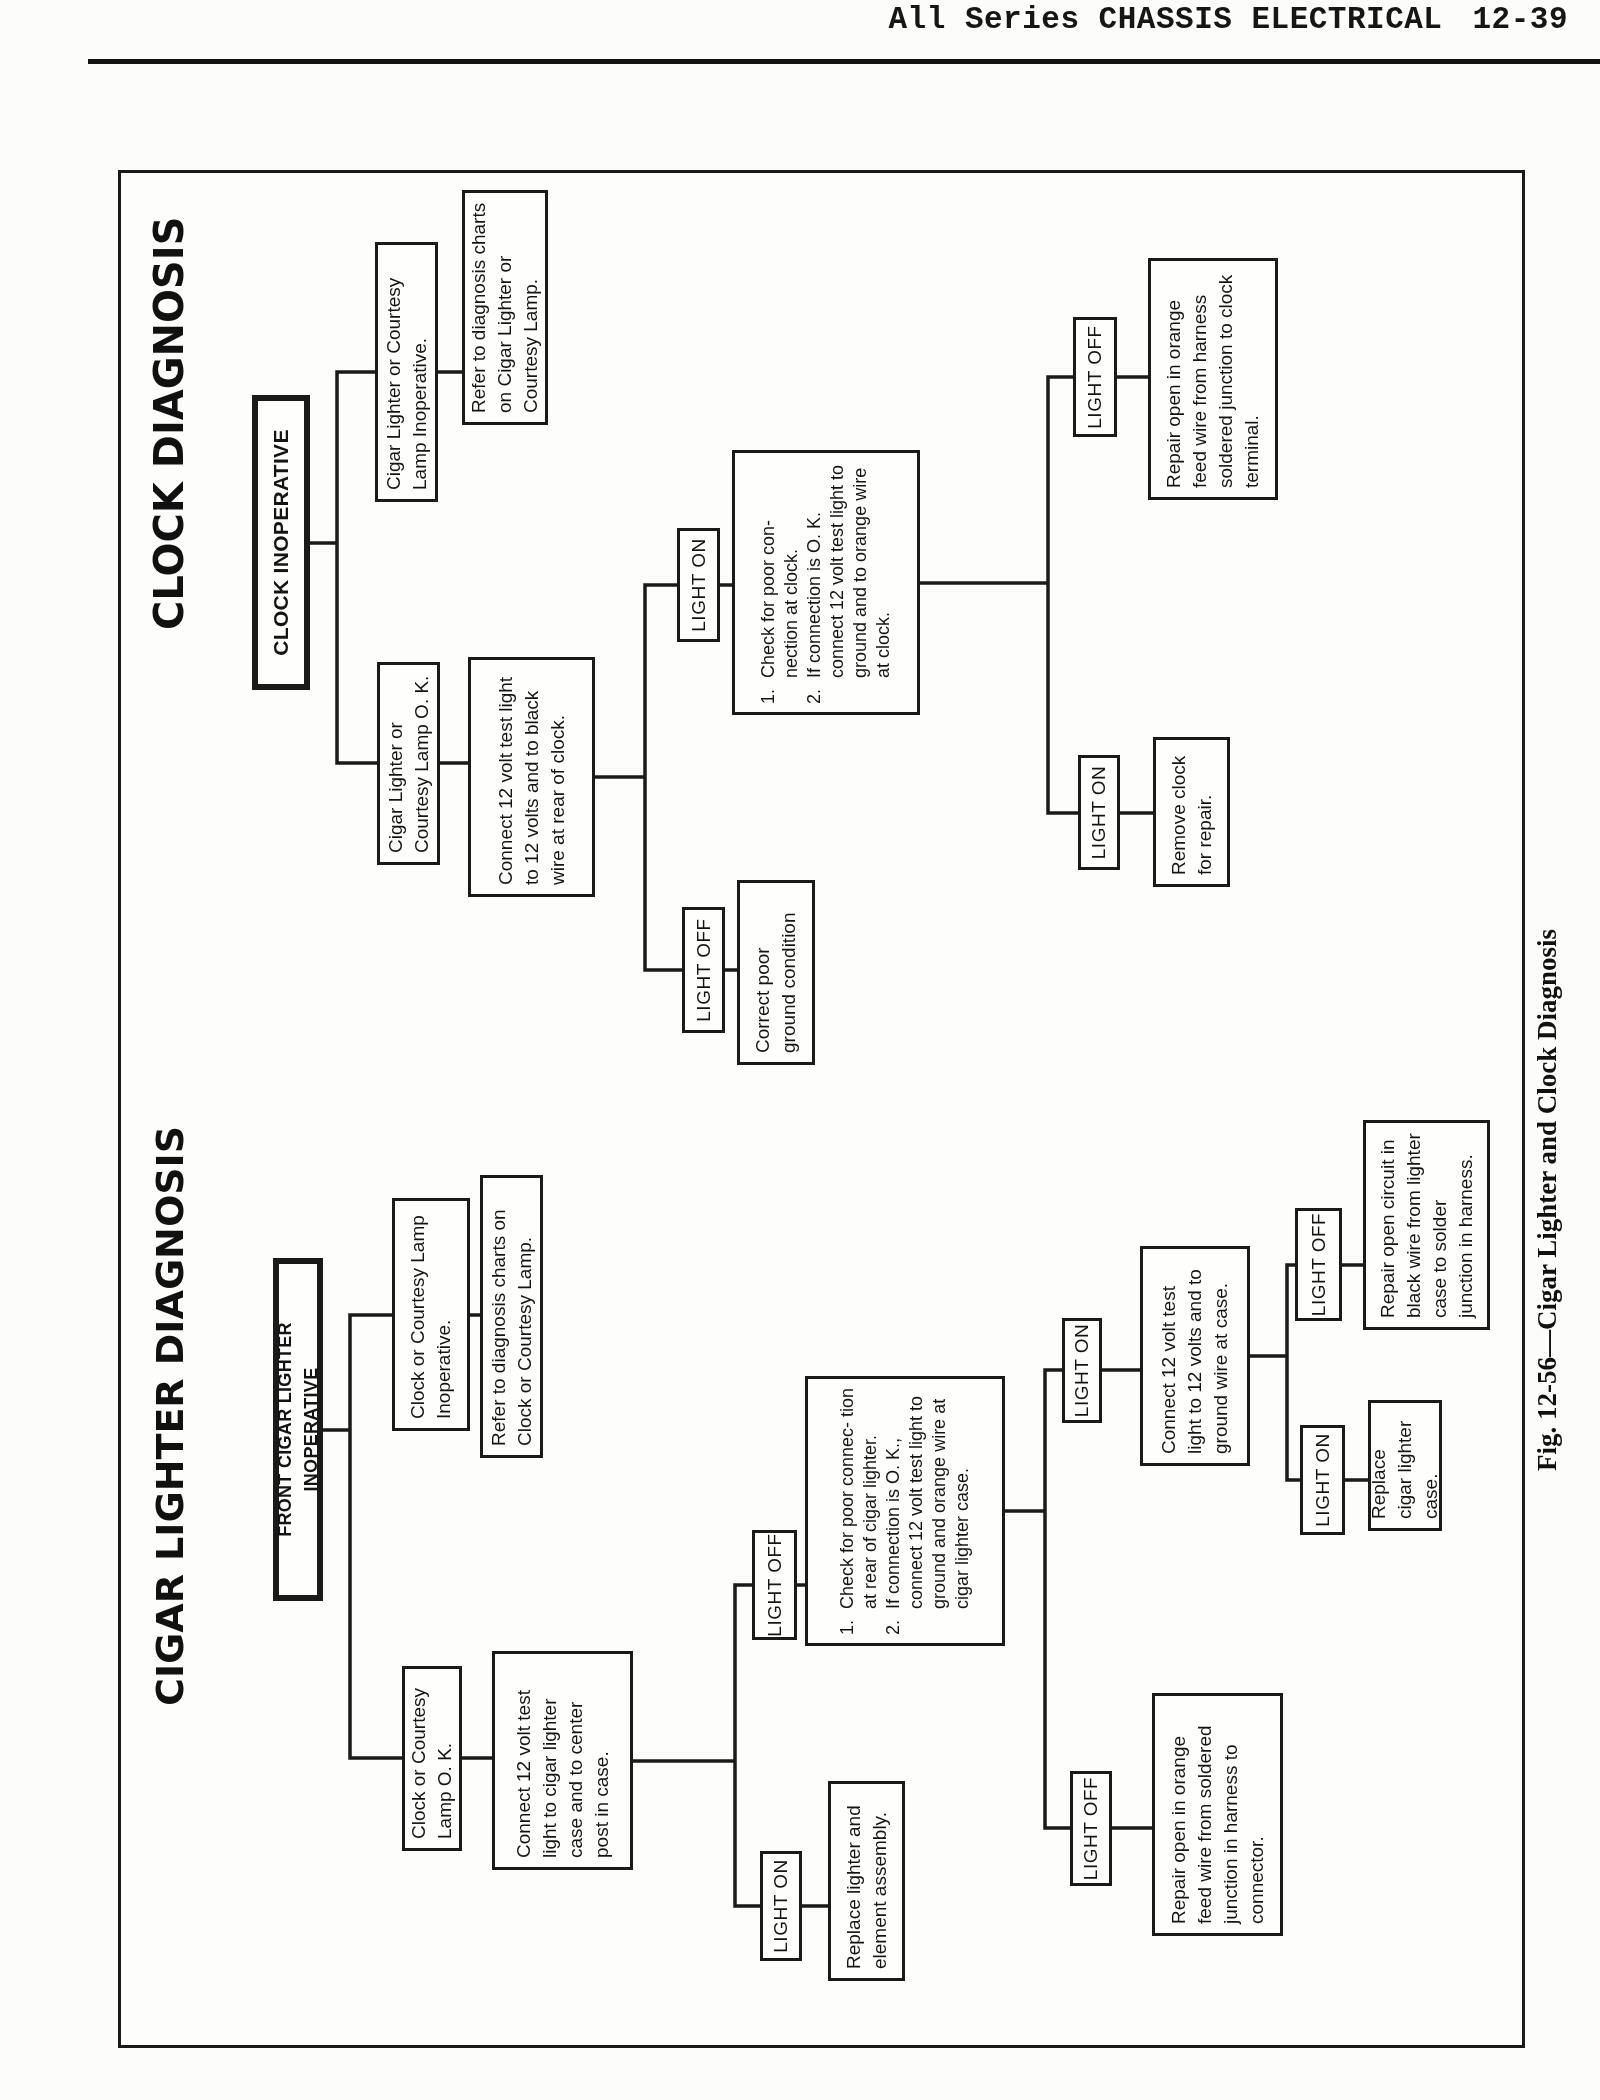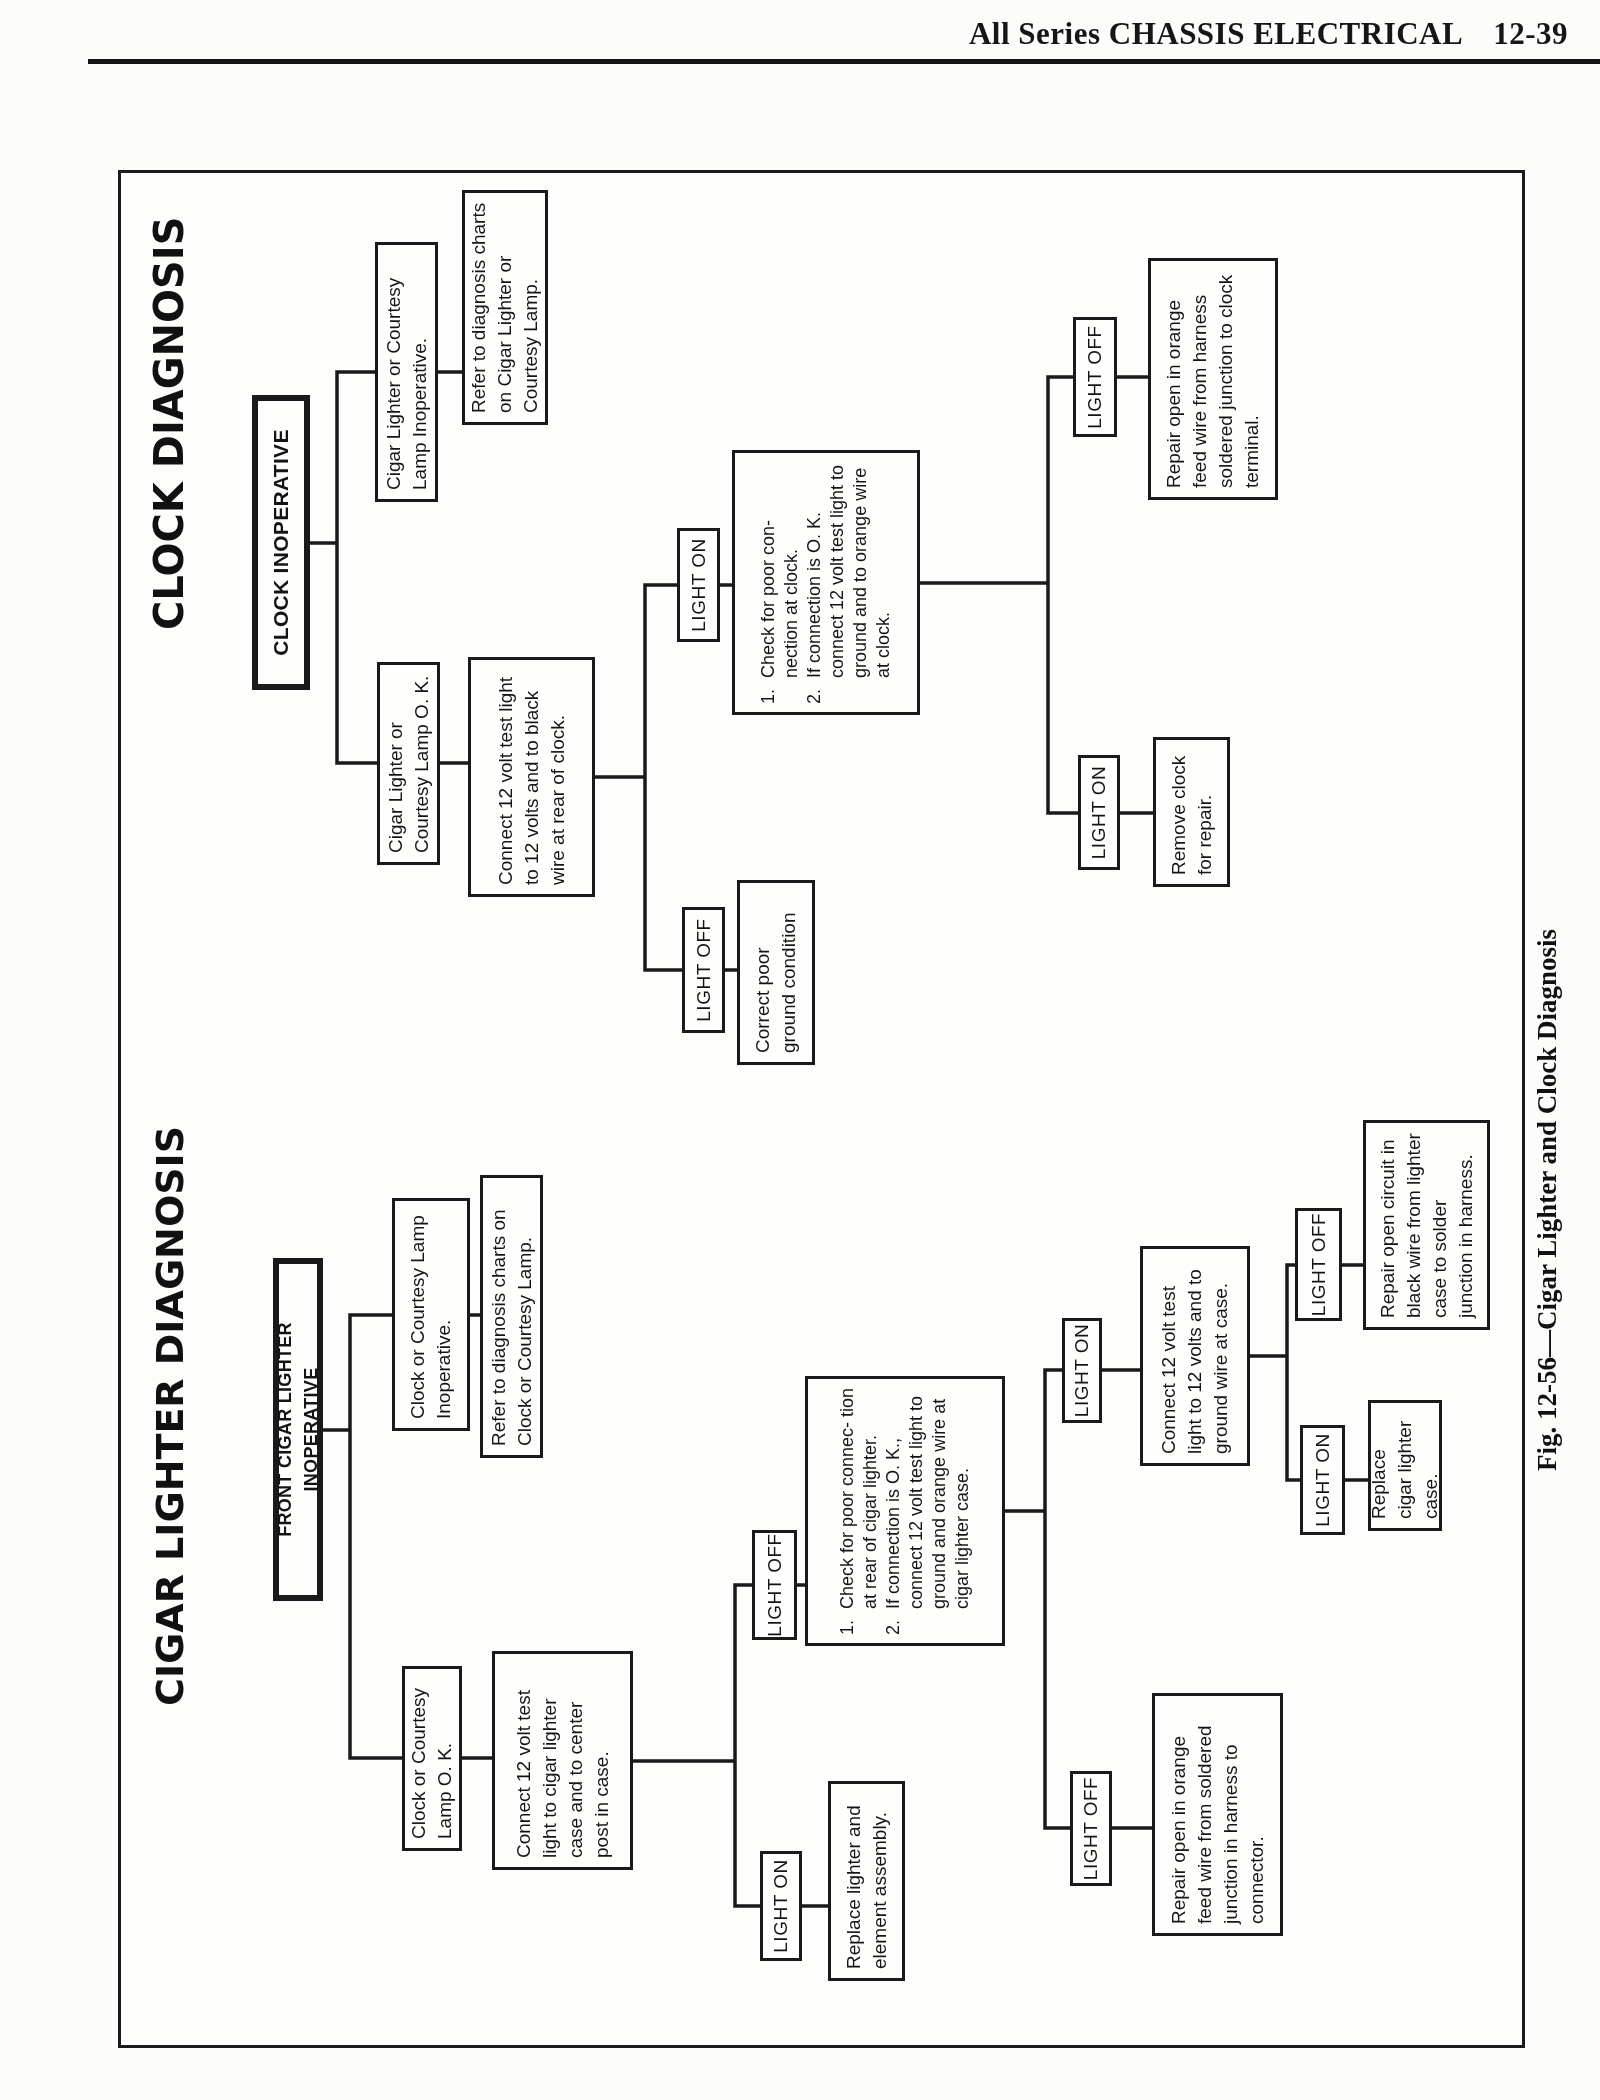--- a/index.html
+++ b/index.html
@@ -2,22 +2,22 @@
 <html><head>
 <meta charset="utf-8">
 <style>
   html,body{margin:0;padding:0;background:#e8e8e4;}
   #page{
     position:relative;width:1600px;height:2100px;background:#fcfcfa;
     font-family:"Liberation Sans",sans-serif;color:#161616;overflow:hidden;
   }
   
   .hdr{
-    position:absolute;left:0;top:16px;width:1568px;text-align:right;
-    font-family:Liberation Serif, serif;font-weight:bold;font-size:31px;letter-spacing:.5px;
+    position:absolute;left:0;top:2px;width:1568px;text-align:right;
+    font-family:Liberation Mono, monospace;font-weight:bold;font-size:31px;letter-spacing:.5px;
   }
   .hdr .pgnum{margin-left:30px;}
   .hdr-rule{position:absolute;left:88px;top:59px;width:1512px;height:5px;background:#141414;}
   
   .outer-border{position:absolute;left:118px;top:170px;width:1401px;height:1872px;border:3px solid #1a1a1a;background:#fdfdfb;}
   
   .rot-wrap{position:absolute;}
   .rot-inner{position:absolute;left:0;top:0;transform-origin:0 0;transform:rotate(-90deg) translateX(-900px);}
   #clock-inner{width:900px;height:1140px;}
   #cigar-inner{width:900px;height:1360px;}

